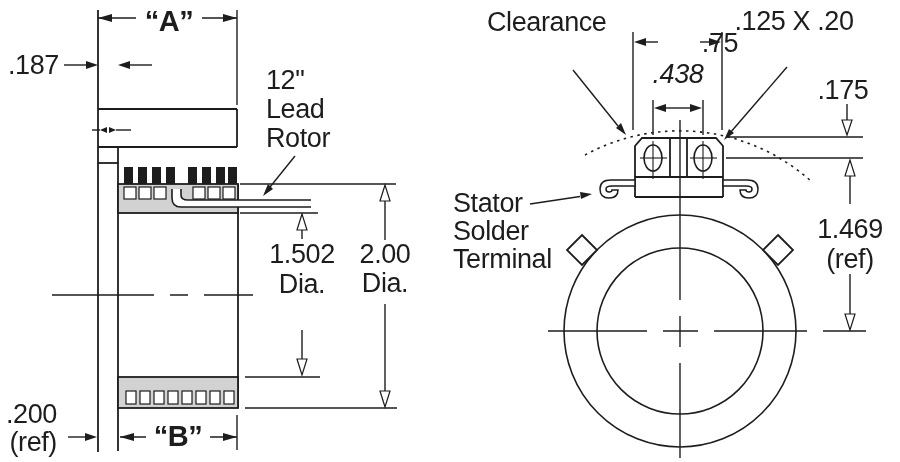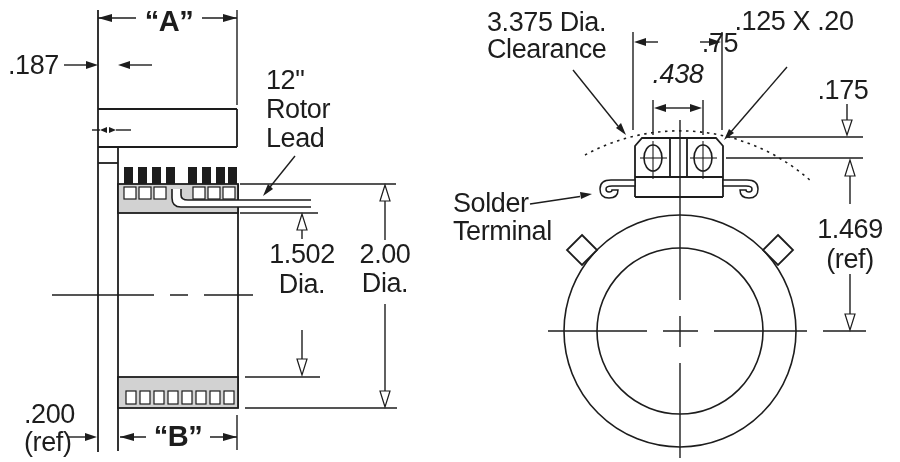--- a/index.html
+++ b/index.html
@@ -195,57 +195,57 @@
     </g>
   </g>
 </svg>
 
 <div class="lbl bold ctr bg" style="left:136px;top:6px;width:66px;height:31px;">“A”</div>
 
 <div class="lbl" style="left:8px;top:51px;">.187</div>
 
 <div class="lbl" style="left:266px;top:66px;line-height:29px;">
   <div>12"</div>
+  <div>Lead</div>
   <div>Rotor</div>
-  <div>Lead</div>
 </div>
 
 <div class="lbl ctr bg" style="left:259px;top:239px;width:86px;line-height:30px;">
   <div>1.502</div>
   <div>Dia.</div>
 </div>
 
 <div class="lbl ctr bg" style="left:352px;top:240px;width:66px;line-height:29px;">
   <div>2.00</div>
   <div>Dia.</div>
 </div>
 
-<div class="lbl" style="left:24px;top:400px;">
+<div class="lbl" style="left:6px;top:400px;text-align:right;">
   <div>.200</div>
   <div>(ref)</div>
 </div>
 
 <div class="lbl bold ctr bg" style="left:146px;top:421px;width:64px;height:31px;">“B”</div>
 
 <div class="lbl" style="left:487px;top:9px;line-height:27px;">
-  <div>3.375 Dia.</div>
   <div>Clearance</div>
 </div>
 
 <div class="lbl ctr" style="left:713px;top:7px;width:162px;">
   <div>.125 X .20</div>
 </div>
 
 <div class="lbl ctr" style="left:659px;top:29px;width:44px;margin-left:39px;">.75</div>
 
 <div class="lbl ctr" style="left:645px;top:60px;width:66px;font-style:italic;">.438</div>
 
 <div class="lbl ctr" style="left:810px;top:76px;width:66px;">.175</div>
 
 <div class="lbl" style="left:453px;top:189px;">
+  <div>Stator</div>
   <div>Solder</div>
   <div>Terminal</div>
 </div>
 
 <div class="lbl ctr bg" style="left:817px;top:188px;width:66px;line-height:30px;margin-top:26px;">
   <div>1.469</div>
   <div>(ref)</div>
 </div>
 
 </body></html>

